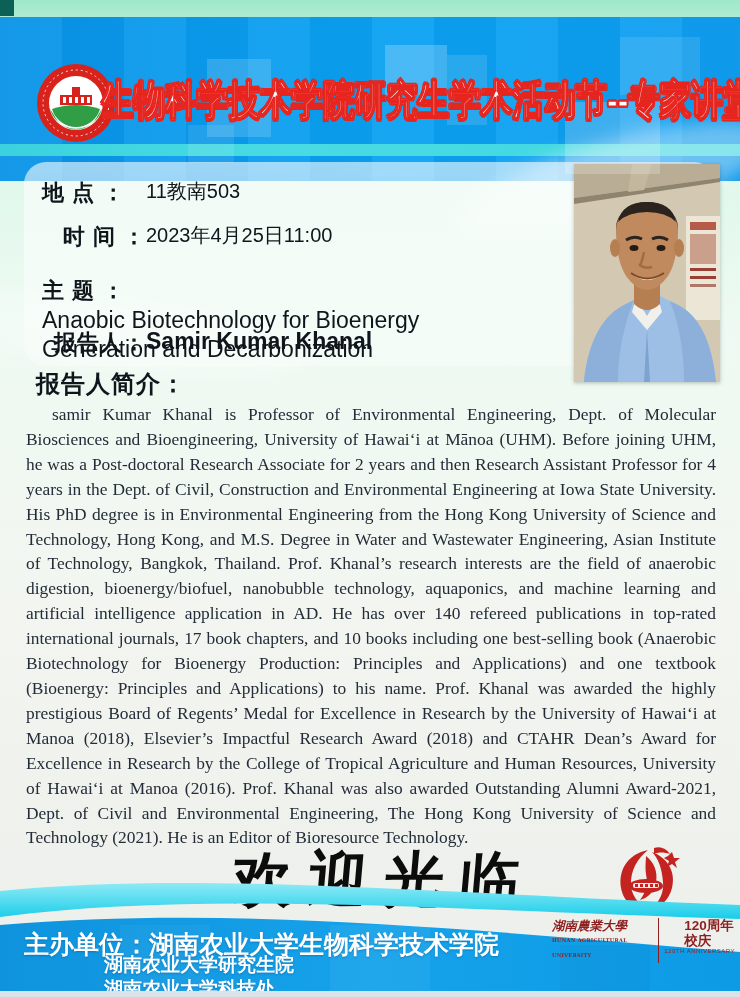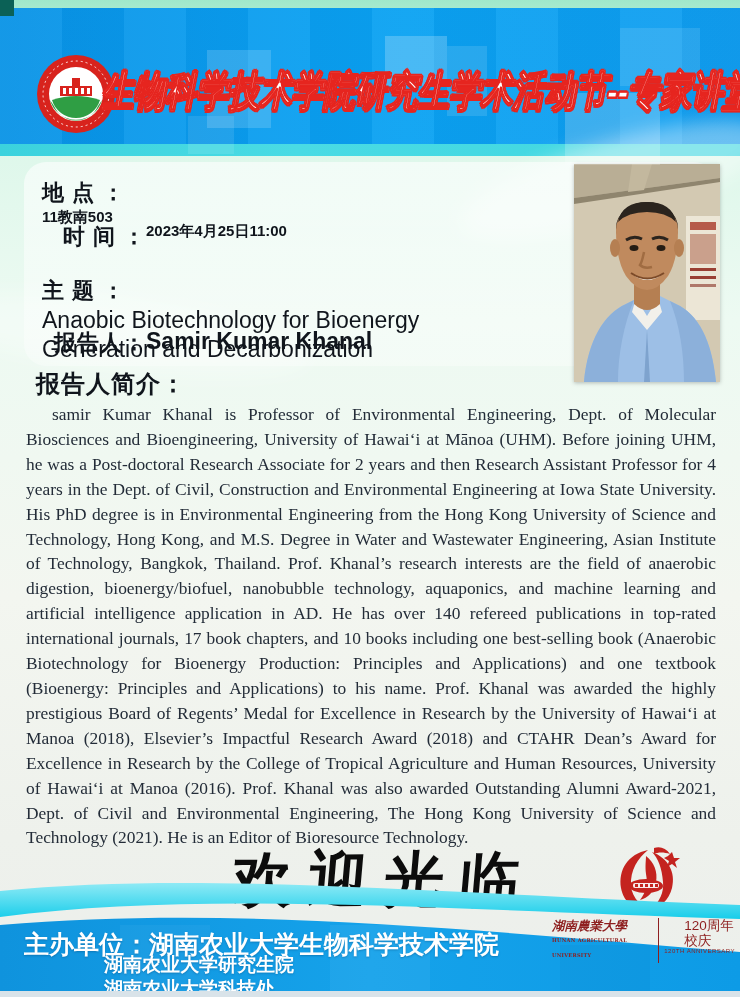--- a/index.html
+++ b/index.html
@@ -2,22 +2,22 @@
 <html><head>
 <meta charset="utf-8">
 <style>
   html,body{margin:0;padding:0;background:#666;}
   .poster{
     position:relative;width:740px;height:997px;overflow:hidden;margin:0 auto;
     background:linear-gradient(180deg,#9fe8ca 0%,#c3f1dd 4%,#ddf7ea 14%,#edfaf2 32%,#f3f6f0 60%,#eef1ec 84%,#ecefeb 100%);
     font-family:"Liberation Sans","DejaVu Sans",sans-serif;
   }
   
-  .banner{position:absolute;left:0;top:8px;width:740px;height:141px;
-    background:linear-gradient(90deg,#0893e6 0%,#0a9cee 30%,#0aa2f2 55%,#0d9ff0 80%,#119ef0 100%);font-style:italic;}
+  .banner{position:absolute;left:0;top:17px;width:740px;height:164px;
+    background:linear-gradient(90deg,#0893e6 0%,#0a9cee 30%,#0aa2f2 55%,#0d9ff0 80%,#119ef0 100%);}
   .banner::after{content:"";position:absolute;inset:0;
     background:repeating-linear-gradient(90deg,rgba(255,255,255,0.05) 0 62px,rgba(0,40,90,0.04) 62px 124px);}
   .corner-sq{position:absolute;left:0;top:0;width:14px;height:16px;background:#0b6156;z-index:3;}
   .mos{position:absolute;background:rgba(255,255,255,0.16);z-index:1;}
   .mos.m1{left:207px;top:42px;width:64px;height:78px;}
   .mos.m2{left:188px;top:108px;width:46px;height:38px;background:rgba(255,255,255,0.10);}
   .mos.m3{left:385px;top:28px;width:62px;height:50px;background:rgba(255,255,255,0.22);}
   .mos.m4{left:447px;top:38px;width:40px;height:70px;background:rgba(255,255,255,0.12);}
   .mos.m5{left:565px;top:85px;width:95px;height:72px;background:rgba(255,255,255,0.20);}
   .mos.m6{left:620px;top:20px;width:80px;height:58px;background:rgba(255,255,255,0.11);}
@@ -33,22 +33,22 @@
     background:linear-gradient(90deg,#3bd2dd,#49dbe4 40%,#3fd6e0);}
   
   .ribbon{position:absolute;background:rgba(255,255,255,0.38);border-radius:50%;filter:blur(9px);}
   .rb1{left:455px;top:140px;width:320px;height:80px;transform:rotate(-16deg);}
   .rb2{left:-70px;top:300px;width:380px;height:70px;transform:rotate(7deg);background:rgba(255,255,255,0.28);}
   
   .info-card{position:absolute;left:24px;top:162px;width:692px;height:204px;border-radius:22px;
     background:linear-gradient(180deg,rgba(255,255,255,0.60),rgba(255,255,255,0.34));}
   .row{position:absolute;display:flex;align-items:flex-start;color:#10151c;}
   .row .lbl{width:104px;flex:0 0 auto;font-weight:800;font-size:22px;letter-spacing:1px;}
-  .row .val{font-size:15px;font-weight:700;}
-  .row.r1{left:18px;top:16px;flex-direction:column;}
+  .row .val{font-size:20px;font-weight:400;}
+  .row.r1{left:18px;top:16px;}
   .row.r2{left:18px;top:60px;text-align:right;}
   .row.r3{left:18px;top:100px;flex-direction:column;}
   .row.r3 .lbl{margin-top:14px;}
   .row.r3 .val{font-weight:400;font-size:23px;line-height:29px;}
   .row.r4{left:18px;top:166px;text-align:right;}
   .row.r4 .val{font-weight:700;font-size:23px;}
   
   .photo{position:absolute;left:574px;top:164px;width:146px;height:218px;box-shadow:0 1px 4px rgba(0,0,0,0.25);}
   
   .bio-heading{position:absolute;left:36px;top:368px;font-size:24px;font-weight:800;color:#10151c;letter-spacing:1px;}
@@ -56,21 +56,21 @@
     font-family:"Liberation Serif","DejaVu Serif",serif;font-size:17.4px;line-height:24.9px;
     text-align:justify;text-indent:26px;color:#232c38;}
   
   .welcome{position:absolute;left:232px;top:840px;font-family:"DejaVu Serif","Liberation Serif",serif;
     font-size:60px;font-weight:700;color:#0c0c0c;letter-spacing:16px;transform:skewX(-5deg);}
   
   .anniv-logo{position:absolute;left:606px;top:846px;width:82px;height:74px;}
   .anniv-caption{position:absolute;left:552px;top:918px;width:188px;display:flex;align-items:flex-start;color:#8e1f1f;z-index:6;}
   .anniv-caption .uni{font-family:"DejaVu Serif",serif;font-style:italic;font-weight:700;font-size:12.5px;
     border-right:1.5px solid #8e1f1f;padding-right:15px;margin-right:5px;line-height:15px;}
-  .anniv-caption .camp .t{font-size:13.5px;font-weight:400;line-height:15px;margin-left:20px;}
+  .anniv-caption .camp .t{font-size:13.5px;font-weight:700;line-height:15px;margin-left:20px;}
   .anniv-caption .camp .s{font-size:6px;letter-spacing:0.5px;}
   .anniv-caption .uni .s{display:block;font-style:normal;font-size:5px;letter-spacing:0.3px;}
   
   .waves{position:absolute;left:0;top:855px;width:740px;height:142px;z-index:5;}
   .footer-text{position:absolute;z-index:7;color:#ffffff;font-weight:700;text-shadow:0 1px 2px rgba(0,60,110,0.35);}
   .ft1{left:24px;top:928px;font-size:25px;text-align:right;}
   .ft2{left:104px;top:952px;font-size:19px;}
   .ft3{left:104px;top:976px;font-size:19px;}
   .bottom-strip{position:absolute;left:0;top:991px;width:740px;height:6px;background:#d9e3e9;z-index:8;}
 </style>

